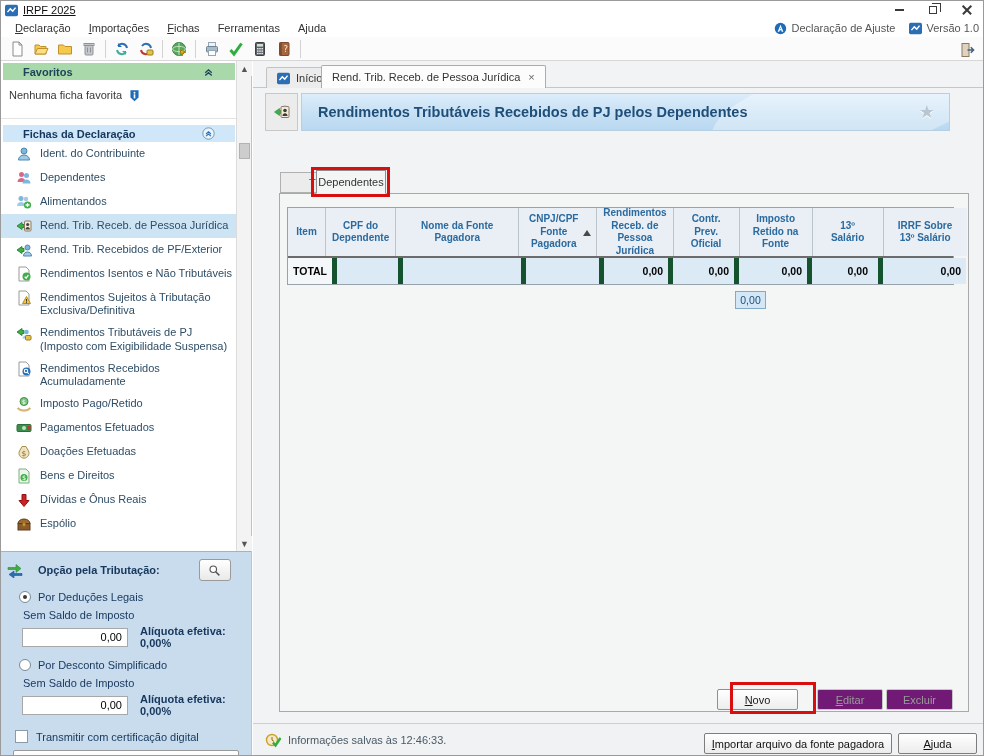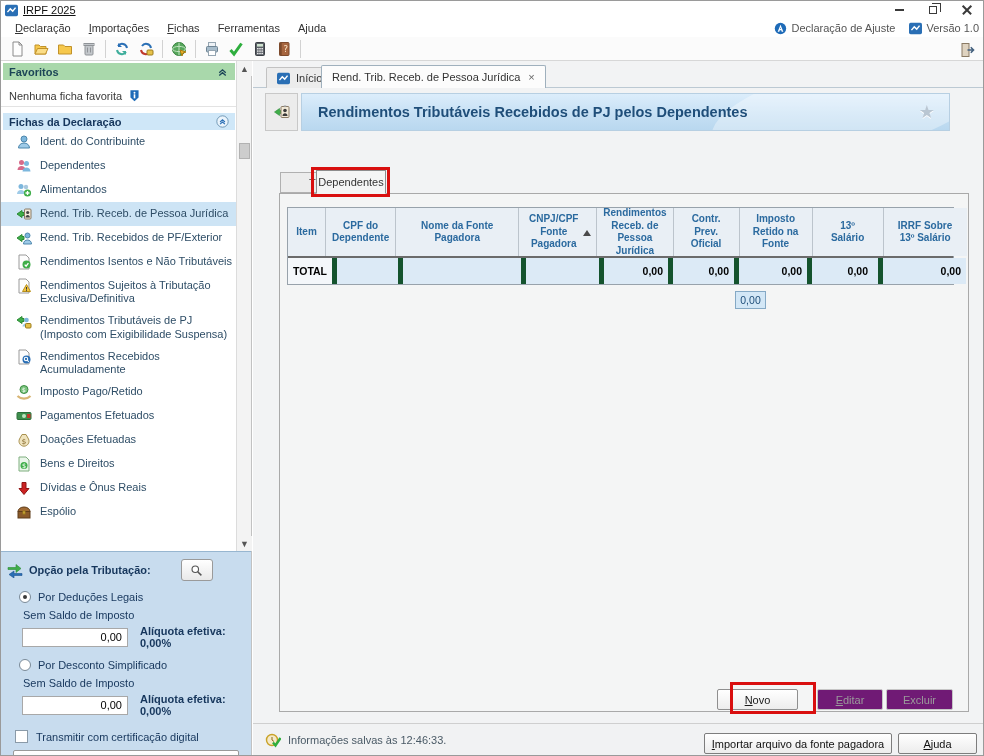--- a/index.html
+++ b/index.html
@@ -38,36 +38,36 @@
 
   .ico { width:16px; height:16px; flex:0 0 16px; display:inline-flex; }
   .ico svg { width:100%; height:100%; }
   .ico12 { width:13px; height:13px; flex:0 0 13px; display:inline-flex; }
   .ico12 svg { width:100%; height:100%; }
 
   
   .sidebar { position:absolute; left:0; top:60px; width:251px; height:696px; background:#ffffff;
              border-right:1px solid #c2c2c2; }
   .side-list { position:absolute; left:0; top:0; width:236px; height:490px; overflow:hidden; }
-  .sect-head { margin:2px 2px 0 2px; height:17px; display:flex; align-items:center; padding:0 6px;
+  .sect-head { margin:2px 2px 0 2px; height:17px; display:flex; align-items:center; padding:0 20px;
                font-weight:bold; color:#1c4557; }
   .sect-fav { background:#a9d8ab; }
   .sect-dec { background:#cfe7f8; color:#16365c; margin-top:6px; }
   .sect-head .sp { flex:1; }
-  .fav-empty { display:flex; align-items:center; gap:6px; padding:9px 8px 4px 8px; color:#3a3a3a; }
+  .fav-empty { display:flex; gap:6px; padding:9px 8px 16px 8px; color:#3a3a3a; }
   .fav-empty { border-bottom:1px solid #e3e3e3; }
   .side-item { display:flex; align-items:flex-start; gap:8px; padding:4px 4px 4px 15px; color:#2e4d66; cursor:default; }
   .side-item .lbl { line-height:1.2; padding-top:1px; }
   .side-item.sel { background:#cde4f5; }
   .side-scroll { position:absolute; right:0; top:0; width:15px; height:490px; background:#f3f3f3; border-left:1px solid #dcdcdc; }
   .sarrow { position:absolute; left:0; width:15px; height:15px; display:flex; align-items:center; justify-content:center; color:#555; font-size:9px; background:#f3f3f3; }
   .sthumb { position:absolute; left:2px; top:82px; width:11px; height:16px; background:#cdcdcd; border:1px solid #b2b2b2; }
 
   .side-bottom { position:absolute; left:0; top:490px; width:250px; height:206px; background:#c8dcee; border-top:1px solid #97b6d0; }
-  .opt-head { display:flex; align-items:center; gap:6px; padding:7px 6px 0 6px; color:#16365c; font-weight:bold; }
+  .opt-head { display:flex; align-items:center; gap:15px; padding:7px 6px 0 6px; color:#16365c; font-weight:bold; }
   .search-btn { margin-left:24px; width:32px; height:22px; background:linear-gradient(#ffffff,#e9e9e9); border:1px solid #9a9a9a; border-radius:3px; display:flex; align-items:center; justify-content:center; }
   .radio-row { display:flex; align-items:center; gap:7px; padding:10px 0 0 18px; color:#16365c; }
   .radio { width:12px; height:12px; border-radius:50%; border:1px solid #7a8a98; background:#fff; position:relative; }
   .radio.on::after { content:""; position:absolute; left:3px; top:3px; width:4px; height:4px; border-radius:50%; background:#3a3a3a; }
   .note { padding:6px 0 0 22px; color:#16365c; }
   .val-row { display:flex; align-items:center; gap:12px; padding:4px 0 0 21px; }
   .val-row input { width:106px; height:19px; border:1px solid #a8a8a8; background:#fff; text-align:right;
                    font-family:"Liberation Sans",sans-serif; font-size:11px; padding:0 5px; color:#000; }
   .rate { color:#16365c; font-weight:bold; }
   .chk-row { display:flex; align-items:center; gap:8px; padding:13px 0 0 14px; color:#16365c; }

